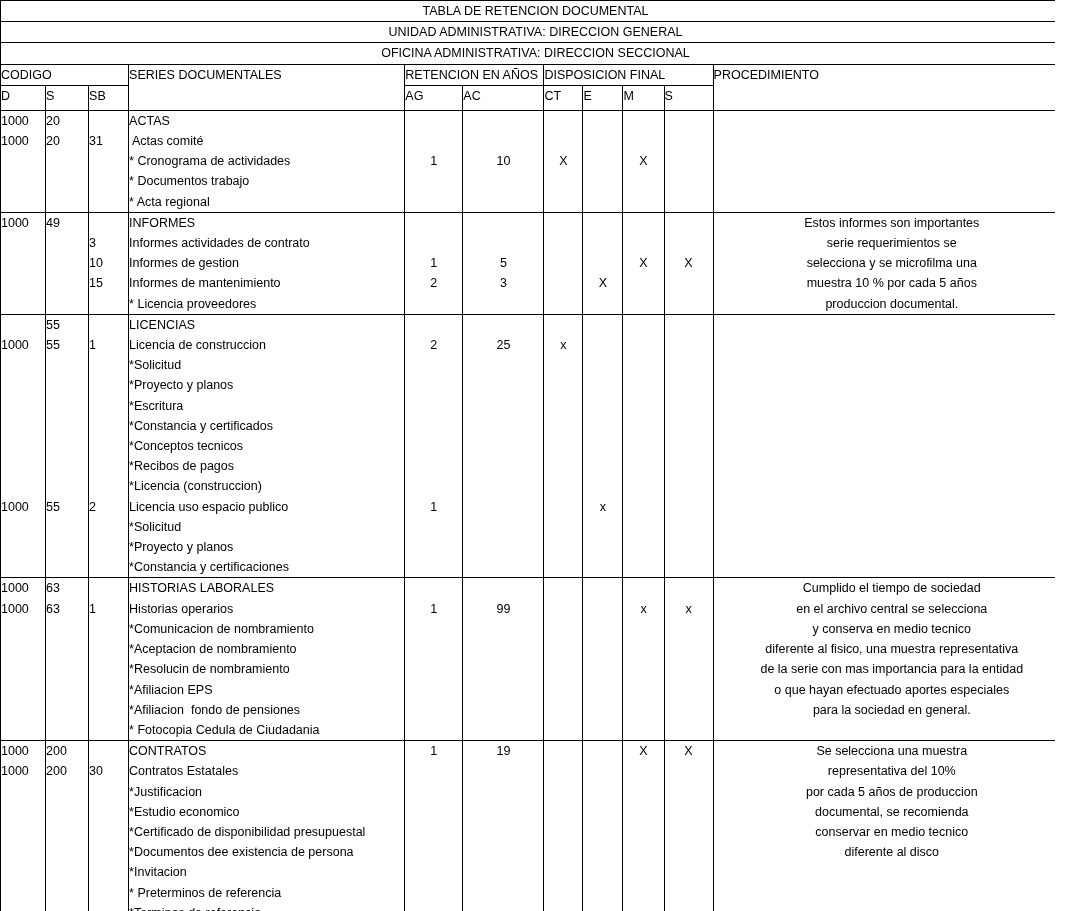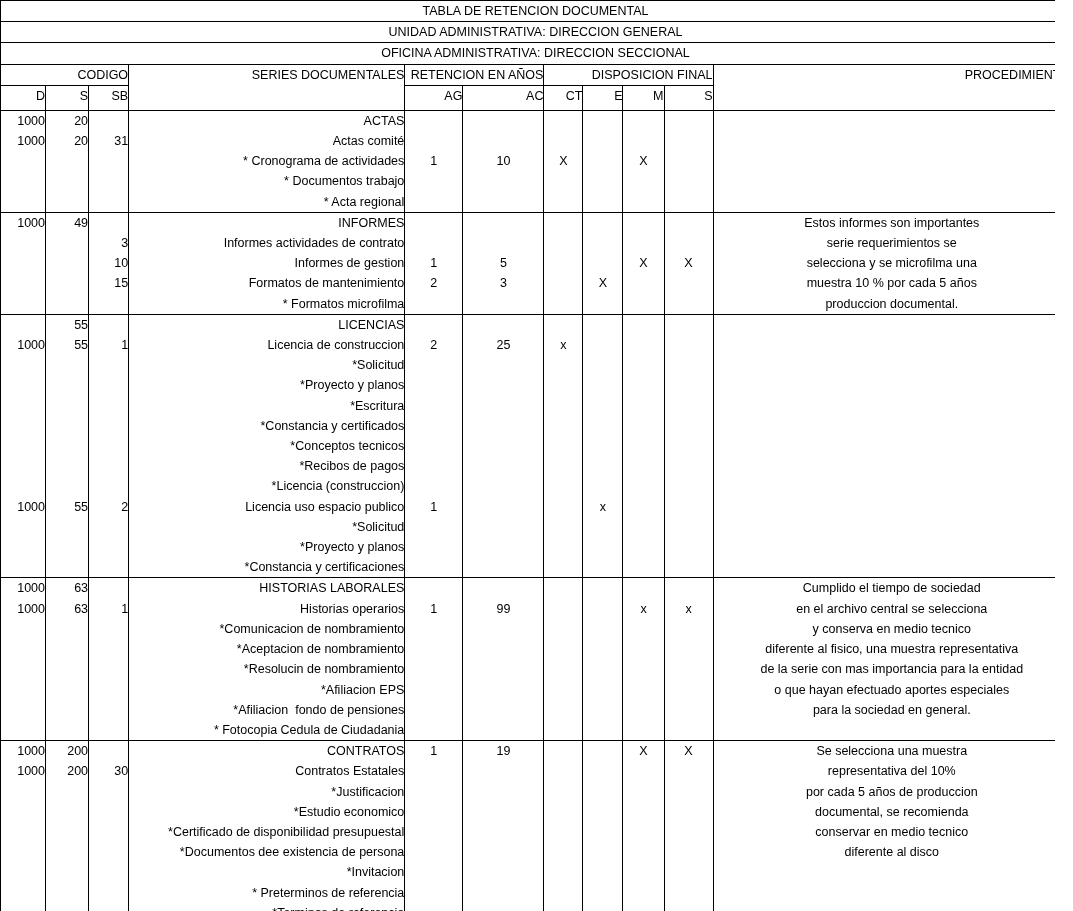--- a/index.html
+++ b/index.html
@@ -51,33 +51,33 @@
     text-align: center;
     padding-left: 5px;
     height: 20px;
     line-height: 20px;
     vertical-align: middle;
     border-left: none;
     border-right: 1px solid #000000;
   }
   
   td.hdr {
-    text-align: right;
+    text-align: left;
     vertical-align: middle;
     font-size: 12.5px;
   }
   td.hdr-group { height: 19px; }
   td.hdr-sub   { height: 24px; }
   
   td.code-cell {
-    text-align: right;
+    text-align: left;
     padding-top: 3px;
   }
   td.series-cell {
-    text-align: right;
+    text-align: left;
     padding-left: 5px;
     padding-top: 3px;
   }
   td.num-cell {
     text-align: center;
     padding-top: 3px;
   }
   td.mark-cell {
     text-align: center;
     padding-top: 3px;
@@ -234,22 +234,22 @@
             <span class="line blank"></span>
             <span class="line">3</span>
             <span class="line">10</span>
             <span class="line">15</span>
             <span class="line blank"></span>
           </td>
           <td class="series-cell">
             <span class="line">INFORMES</span>
             <span class="line">Informes actividades de contrato</span>
             <span class="line">Informes de gestion</span>
-            <span class="line">Formatos de mantenimiento</span>
-            <span class="line">* Formatos microfilma</span>
+            <span class="line">Informes de mantenimiento</span>
+            <span class="line">* Licencia proveedores</span>
           </td>
           <td class="num-cell">
             <span class="line blank"></span>
             <span class="line blank"></span>
             <span class="line">1</span>
             <span class="line">2</span>
             <span class="line blank"></span>
           </td>
           <td class="num-cell">
             <span class="line blank"></span>

